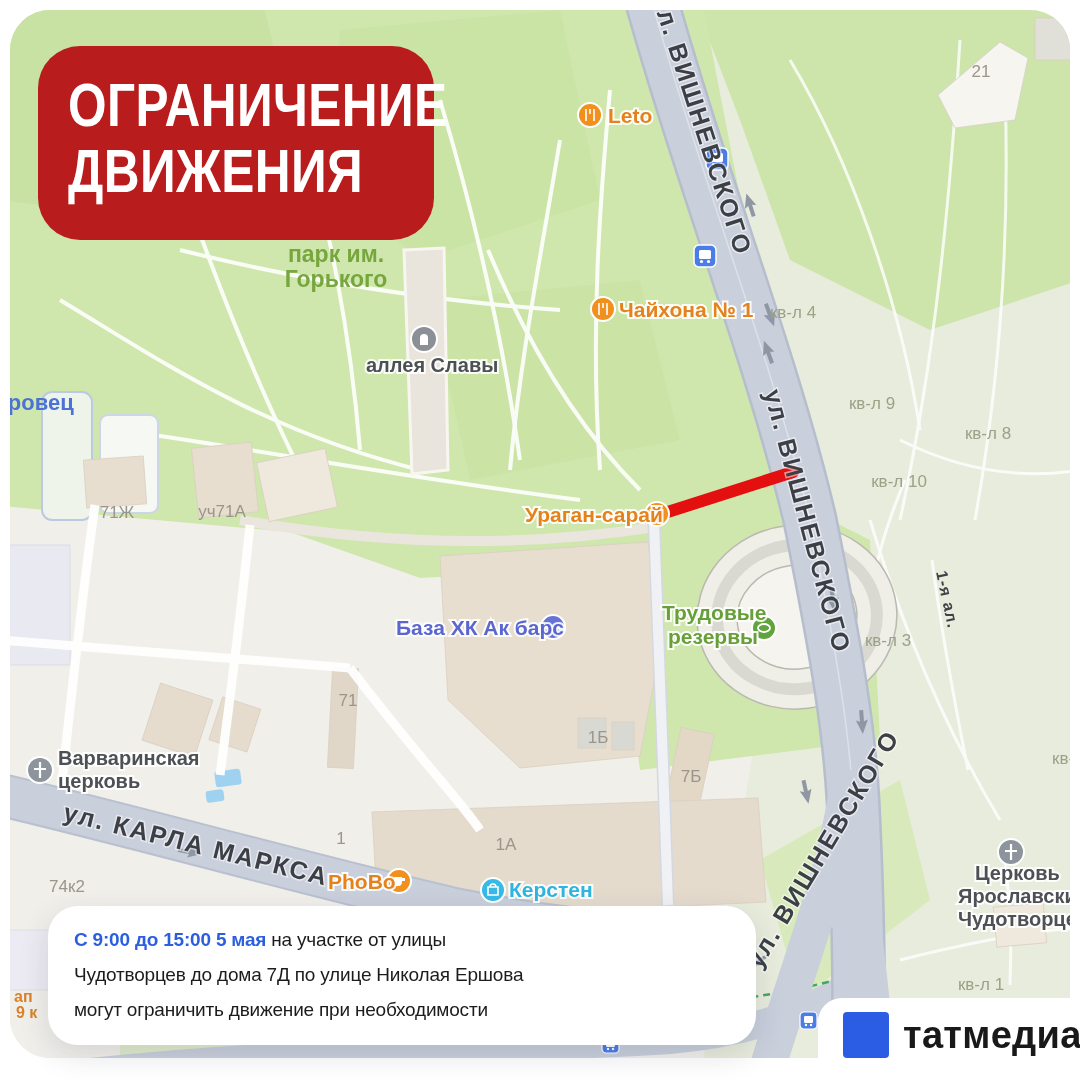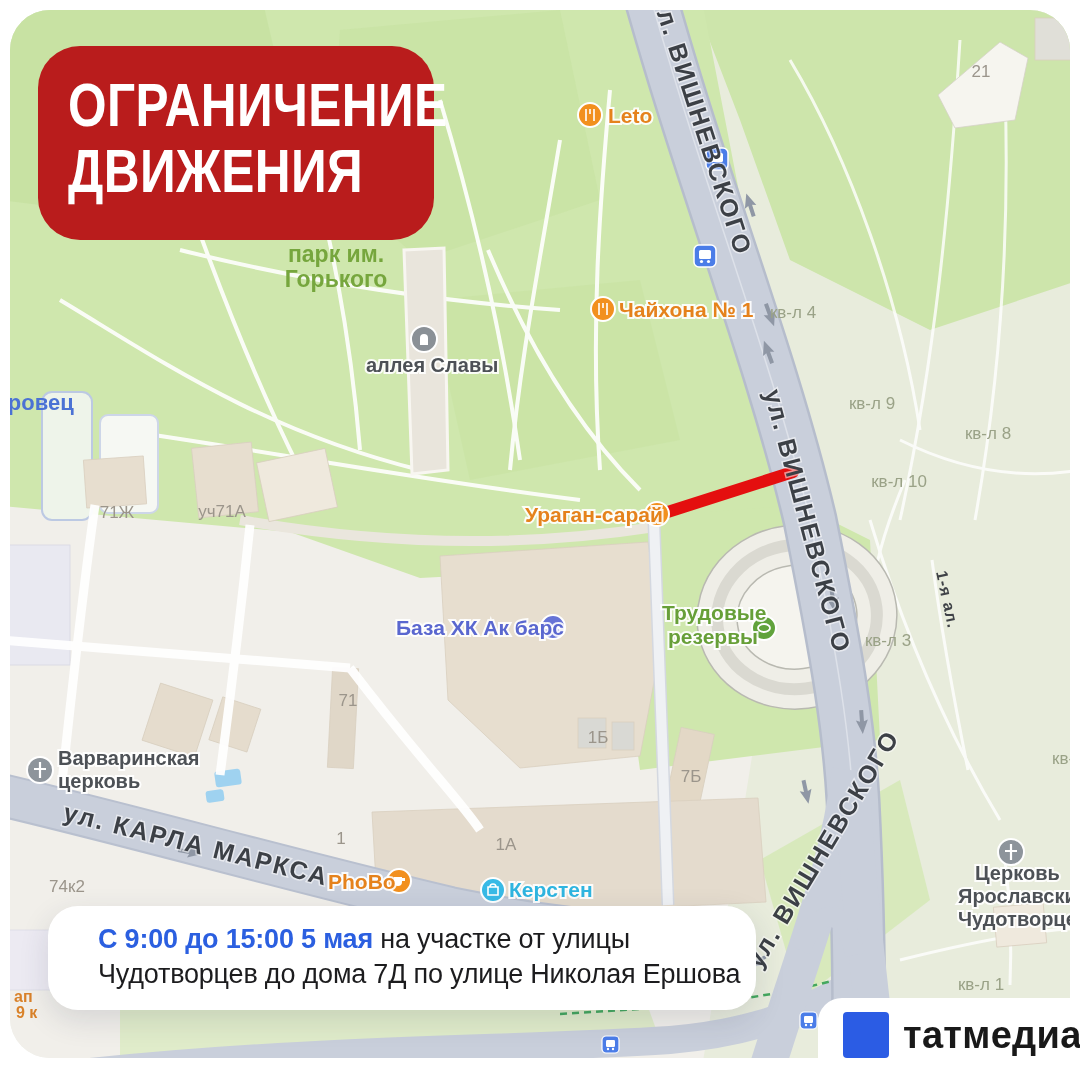--- a/index.html
+++ b/index.html
@@ -12,21 +12,21 @@
   
   .badge{position:absolute;left:38px;top:46px;width:396px;height:194px;border-radius:42px;
          background:#b91c1c;color:#fff;box-sizing:border-box;padding:26px 0 0 30px;}
   .badge .ln{display:block;font-weight:700;font-size:62px;line-height:66px;letter-spacing:.5px;
              transform:scaleX(.8);transform-origin:left center;white-space:nowrap;}
 
   
   .notice{position:absolute;left:48px;top:906px;width:708px;box-sizing:border-box;
           background:#ffffff;border-radius:30px;padding:16px 26px 18px 26px;
           box-shadow:0 10px 30px rgba(40,50,80,.14);}
-  .notice .row{font-size:27px;line-height:35px;color:#1c1c1e;font-weight:500;letter-spacing:-.2px;white-space:nowrap;margin-left:24px;}
+  .notice .row{font-size:19px;line-height:35px;color:#1c1c1e;font-weight:500;letter-spacing:-.2px;white-space:nowrap;}
   .notice .hl{color:#2b5fe0;font-weight:700;}
 
   
   .logo-patch{position:absolute;left:818px;top:998px;width:262px;height:82px;background:#ffffff;
               border-radius:24px 0 0 0;}
   .logo-row{position:absolute;left:843px;top:1012px;display:flex;align-items:center;gap:14px;}
   .logo-sq{width:46px;height:46px;border-radius:4px;background:#2b5ce4;}
   .logo-txt{font-size:38px;font-weight:600;color:#191919;letter-spacing:.3px;}
 
   
@@ -307,20 +307,21 @@
   </div>
 
   <div class="badge">
     <span class="ln">ОГРАНИЧЕНИЕ</span>
     <span class="ln">ДВИЖЕНИЯ</span>
   </div>
 
   <div class="notice">
     <div class="row"><span class="hl">С 9:00 до 15:00 5 мая</span><span> на участке от улицы</span></div>
     <div class="row">Чудотворцев до дома 7Д по улице Николая Ершова</div>
+    <div class="row">могут ограничить движение при необходимости</div>
   </div>
 
   <div class="logo-patch"></div>
   <div class="logo-row">
     <div class="logo-sq"></div>
     <div class="logo-txt">татмедиа</div>
   </div>
 
 </div>
 

